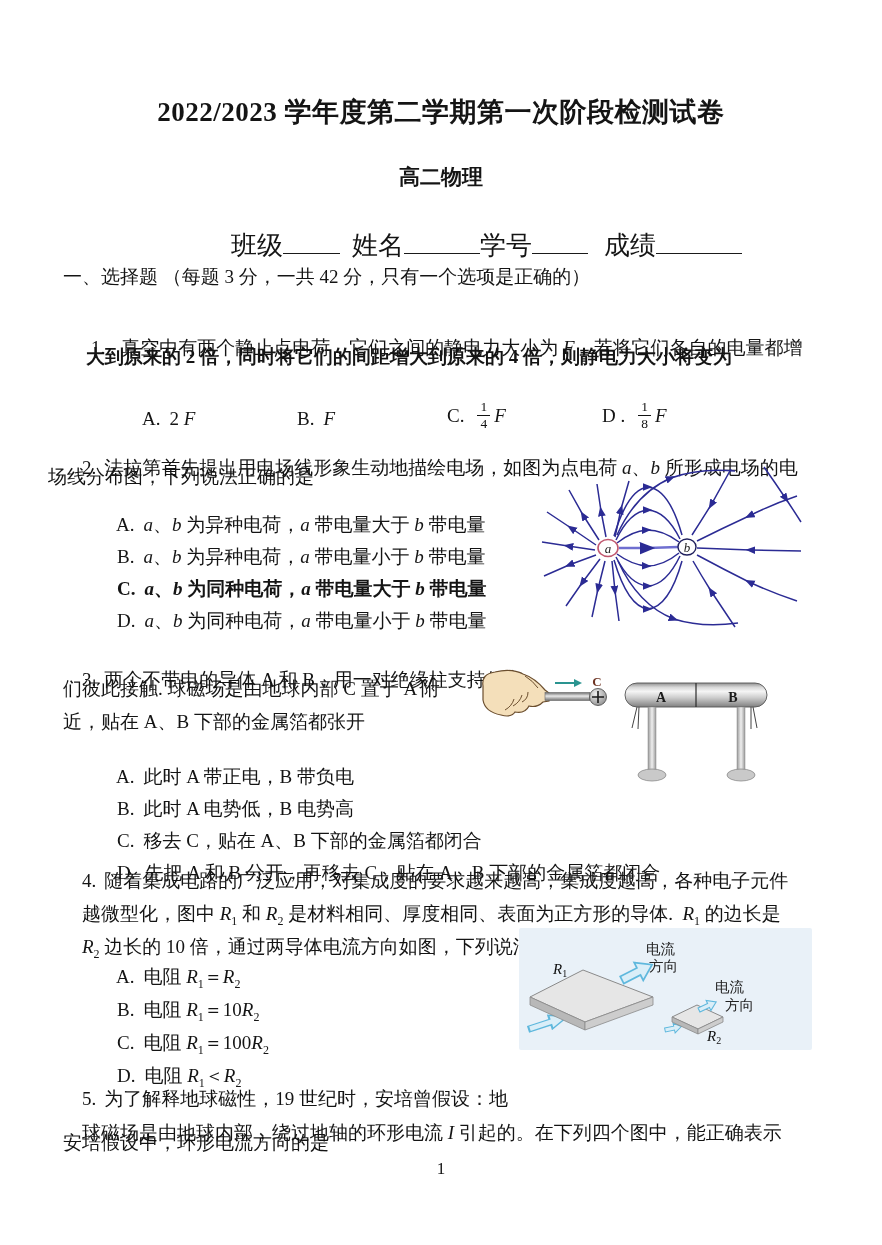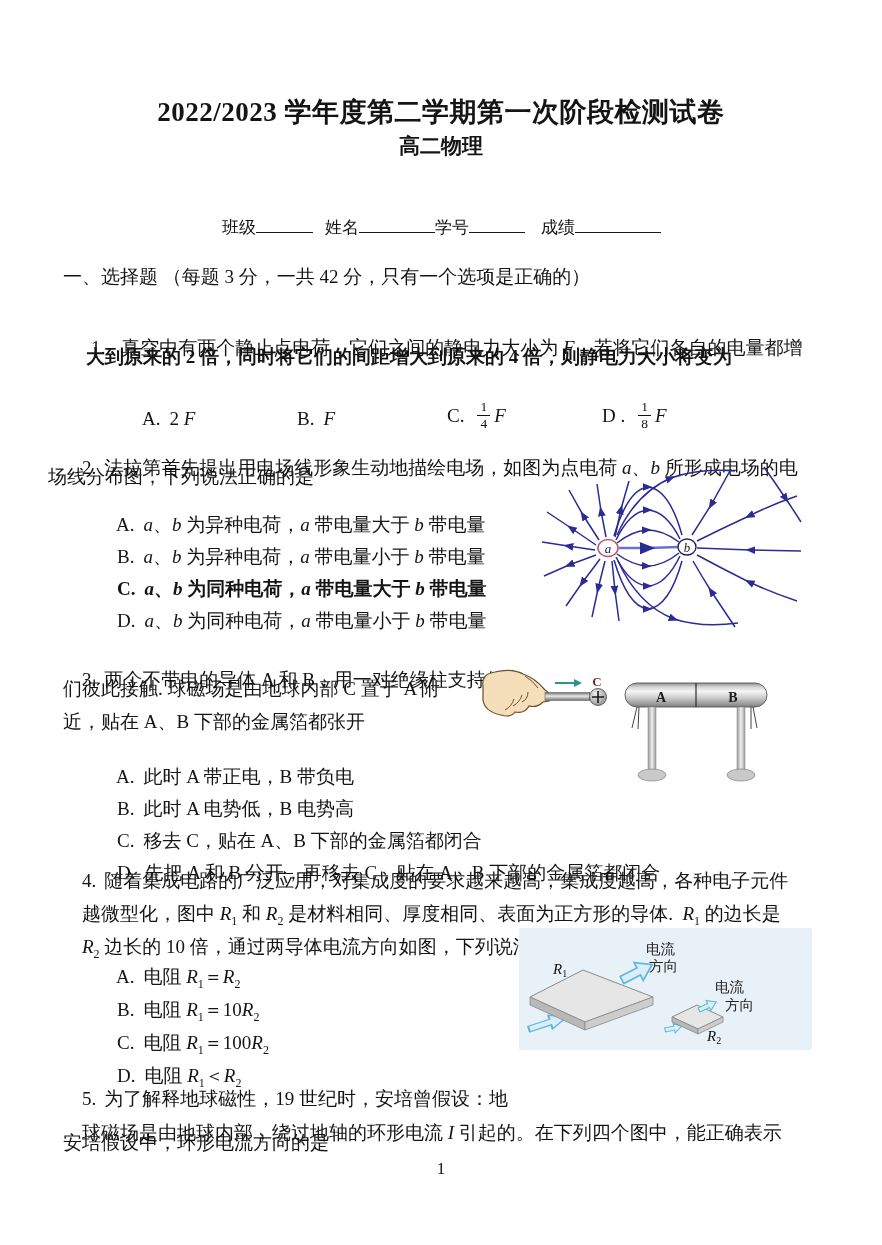--- a/index.html
+++ b/index.html
@@ -4,22 +4,22 @@
 <style>
   * { margin:0; padding:0; box-sizing:border-box; }
   html,body { background:#ffffff; }
   .page {
     position:relative; width:882px; height:1245px; background:#ffffff;
     font-family:"Liberation Serif","DejaVu Serif",serif; color:#141414; overflow:hidden;
   }
   .abs { position:absolute; white-space:pre; font-size:19px; line-height:1.25; }
   .center { left:0; width:882px; text-align:center; }
   .title  { font-size:27px; font-weight:600; letter-spacing:0.5px; }
-  .subtitle { font-size:21px; font-weight:600; }
-  .formline { font-size:17px; }
+  .subtitle { font-size:21px; font-weight:600;margin-top:31px; }
+  .formline { font-size:26px; }
   .var { font-style:italic; font-family:"Liberation Serif","DejaVu Serif",serif; }
   .opt-label { margin-right:9px; }
   .qnum { margin-right:8px; }
   .qnum-wide { margin-right:16px; }
   .blank { display:inline-block; height:1.05em; border-bottom:1.6px solid #1a1a1a; vertical-align:baseline; }
   .frac { display:inline-block; vertical-align:-0.45em; text-align:center; line-height:1; font-size:13.5px; margin:0 4px; }
   .frac .fnum { display:block; padding:0 3px 2px; border-bottom:1.4px solid #111; }
   .frac .fden { display:block; padding-top:1px; }
   sub.rsub { font-size:12px; }
   .pagenum { font-size:17px; }

